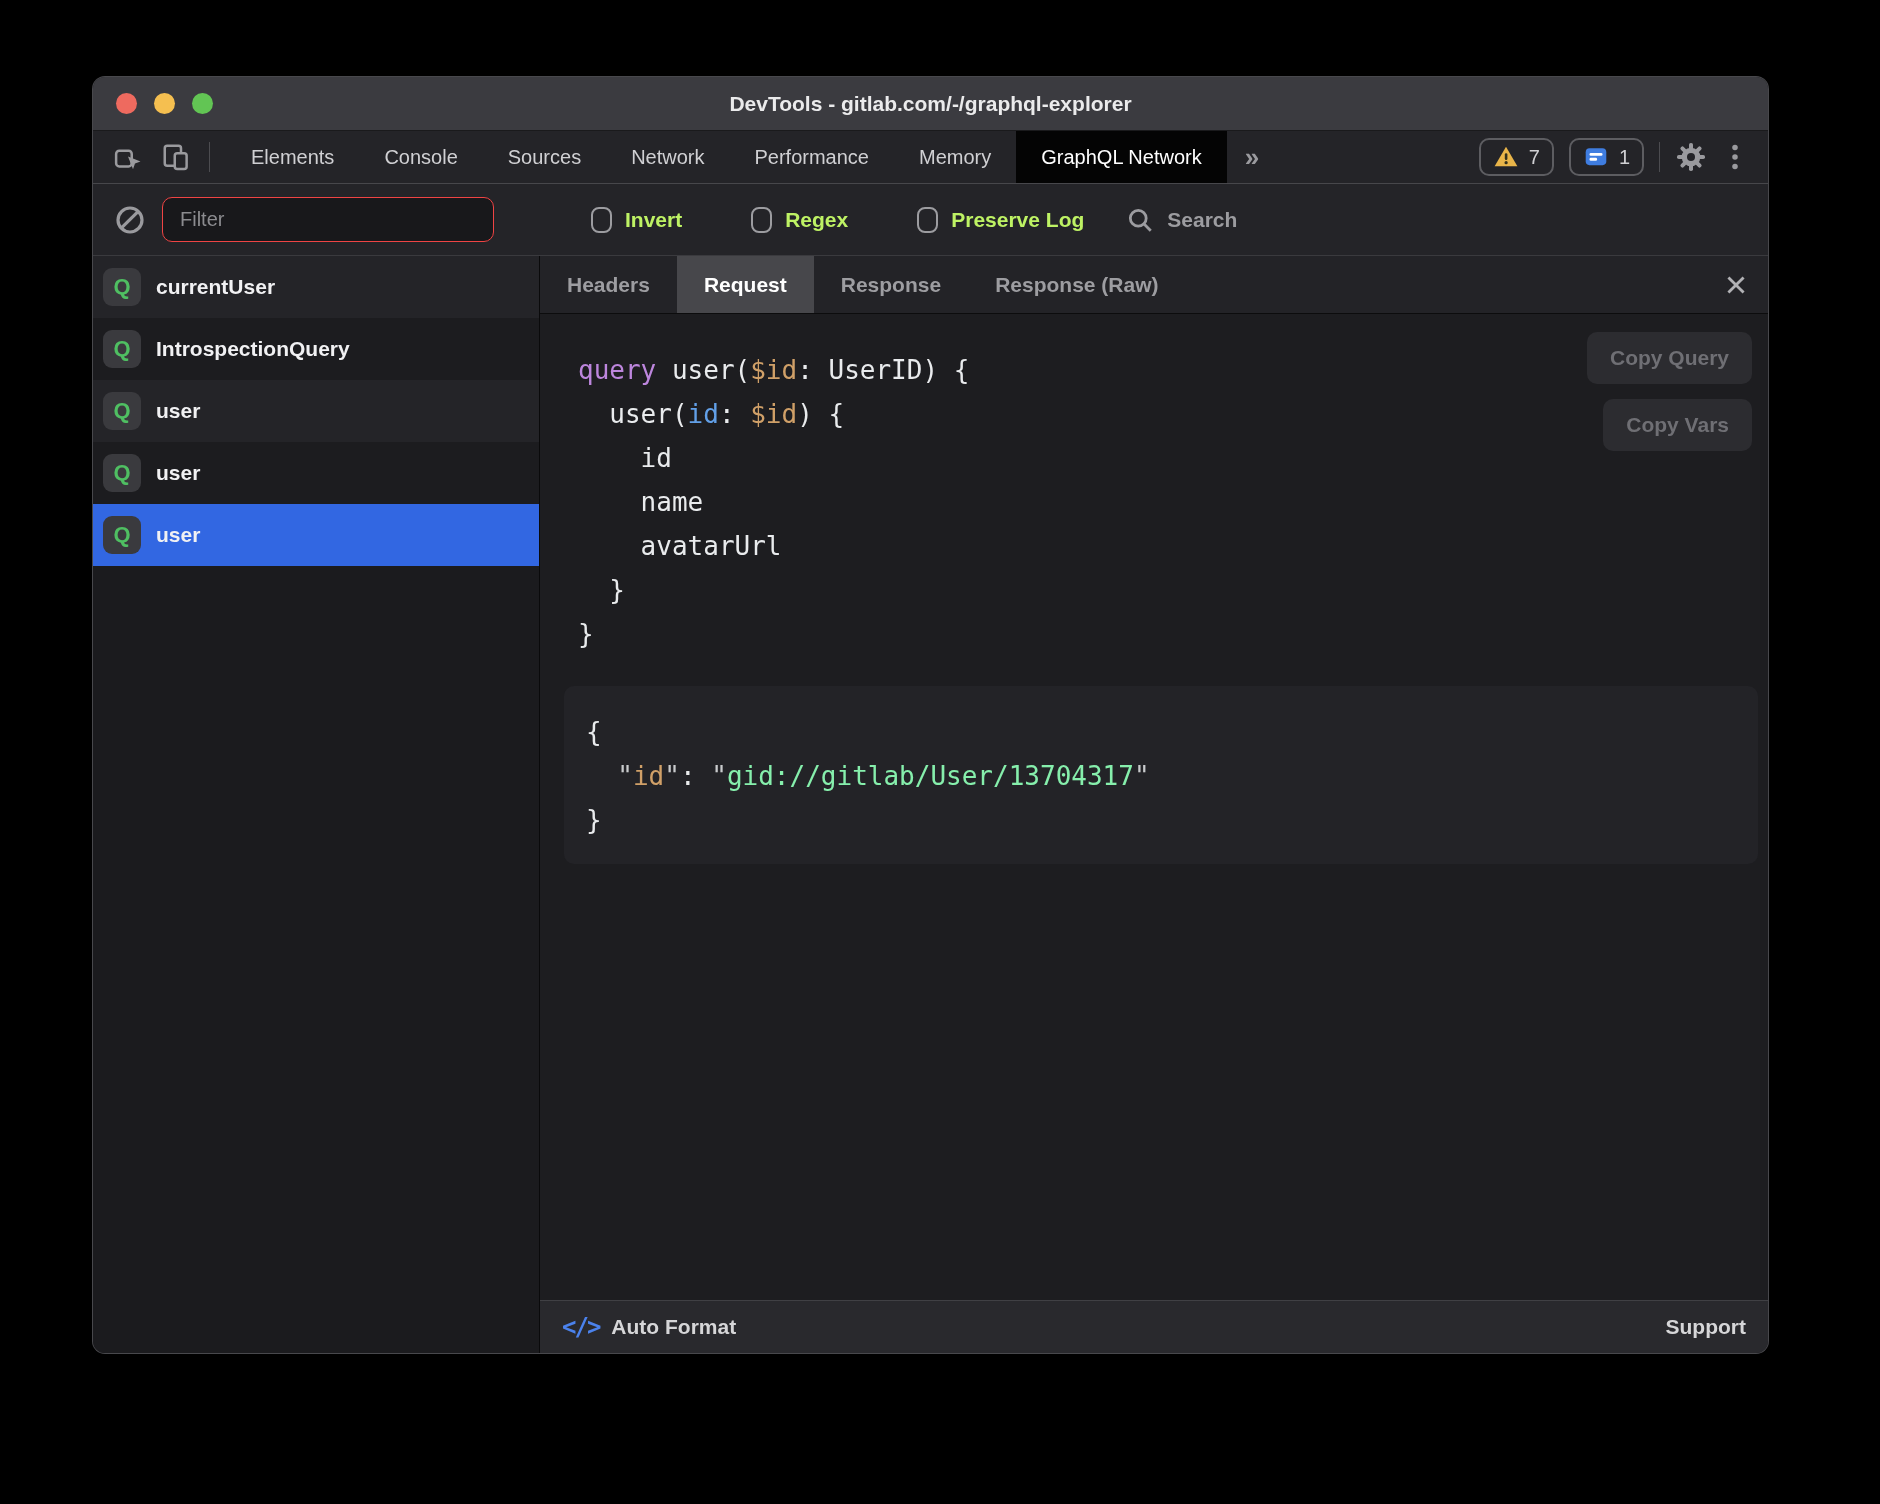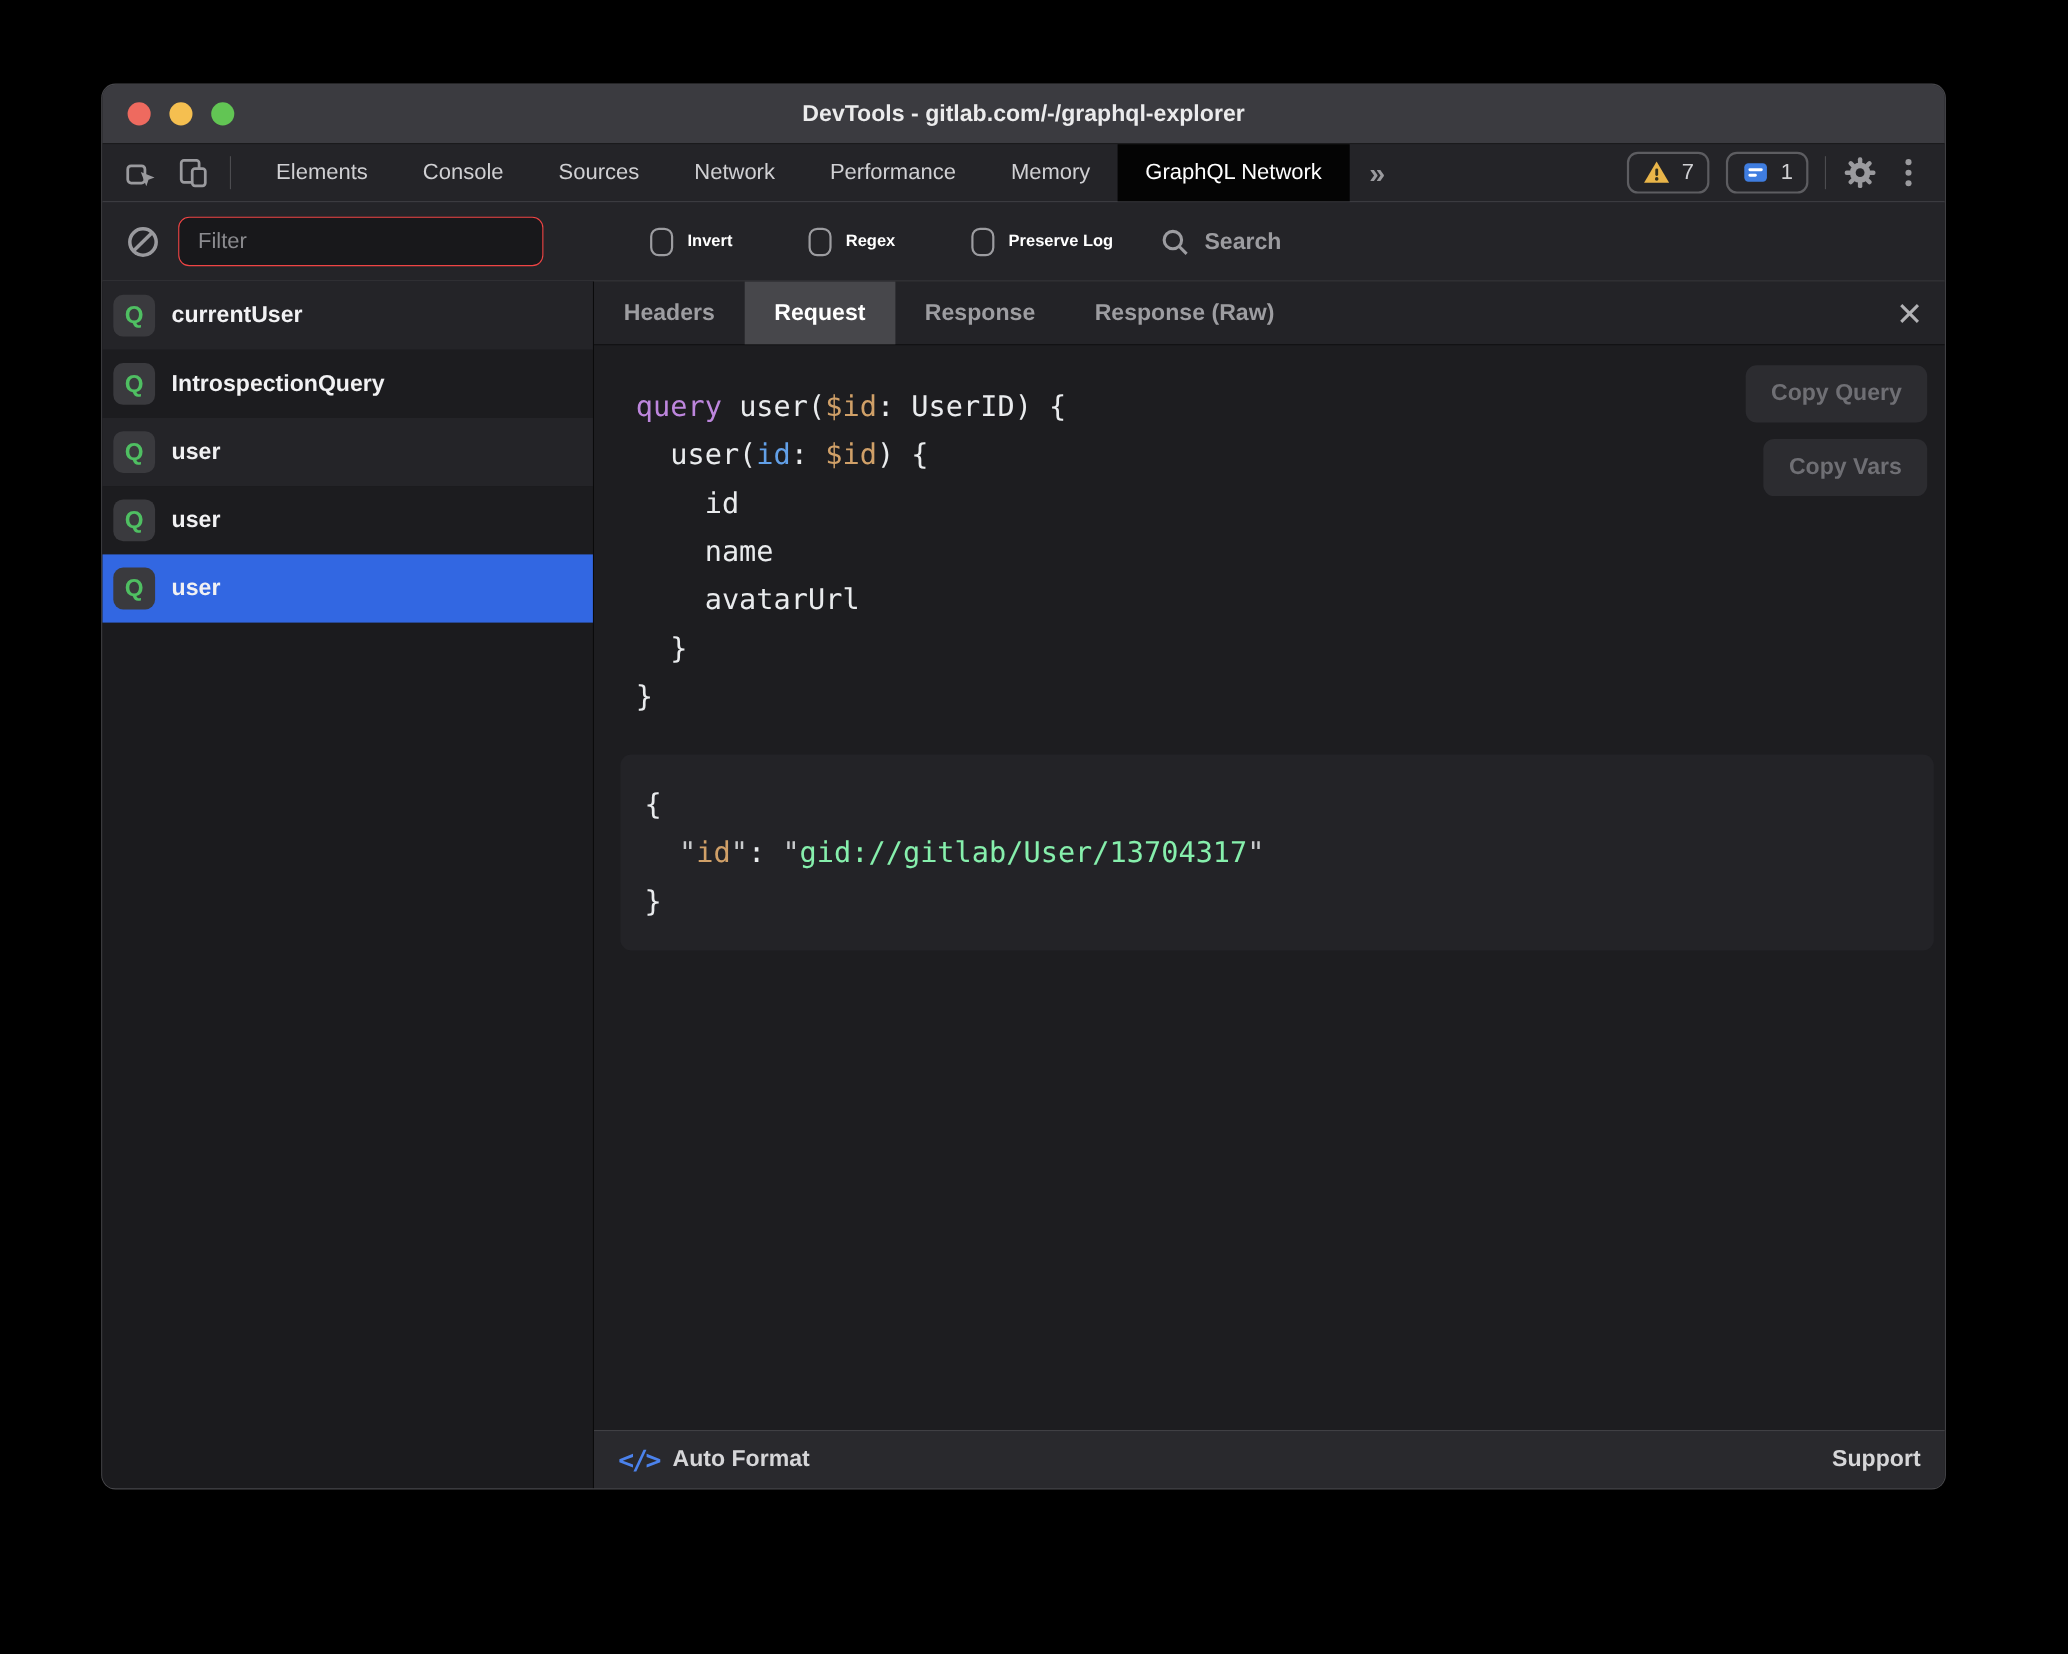--- a/index.html
+++ b/index.html
@@ -33,21 +33,21 @@
   .iconbtn { display: flex; align-items: center; }
 
   
   .filterbar { height: 72px; flex: 0 0 auto; background: #242428; display: flex; align-items: center;
                border-bottom: 1px solid #3a3a3e; }
   .block-wrap { margin-left: 21px; display: flex; align-items: center; }
   .filter-input { margin-left: 16px; width: 332px; height: 45px; background: #18181b; border: 1px solid #ef4444;
                   border-radius: 10px; color: #e9e9eb; font-size: 20px; padding: 0 17px; outline: none; }
   .filter-input::placeholder { color: #8b8b8f; }
   .checks { display: flex; align-items: center; gap: 38px; margin-left: 66px; }
-  .check { display: flex; align-items: center; gap: 13px; font-size: 15px; font-weight: bold; color: #ffffff; padding-left: 31px; }
+  .check { display: flex; align-items: center; gap: 13px; font-size: 21px; font-weight: bold; color: #bef264; padding-left: 31px; }
   .cbox { width: 21px; height: 26px; border: 2.5px solid #9c9ca0; border-radius: 8px; background: transparent; flex: 0 0 auto; }
   .searchgrp { display: flex; align-items: center; gap: 13px; margin-left: 42px; color: #9c9ca0;
                font-size: 21px; font-weight: bold; }
 
   
   .content { flex: 1; display: flex; min-height: 0; }
 
   .leftcol { width: 447px; flex: 0 0 auto; background: #1b1b1e; display: flex; flex-direction: column;
              border-right: 1px solid #0a0a0b; }
   .left-header { height: 58px; flex: 0 0 auto; display: flex; align-items: center; padding-left: 14px;

